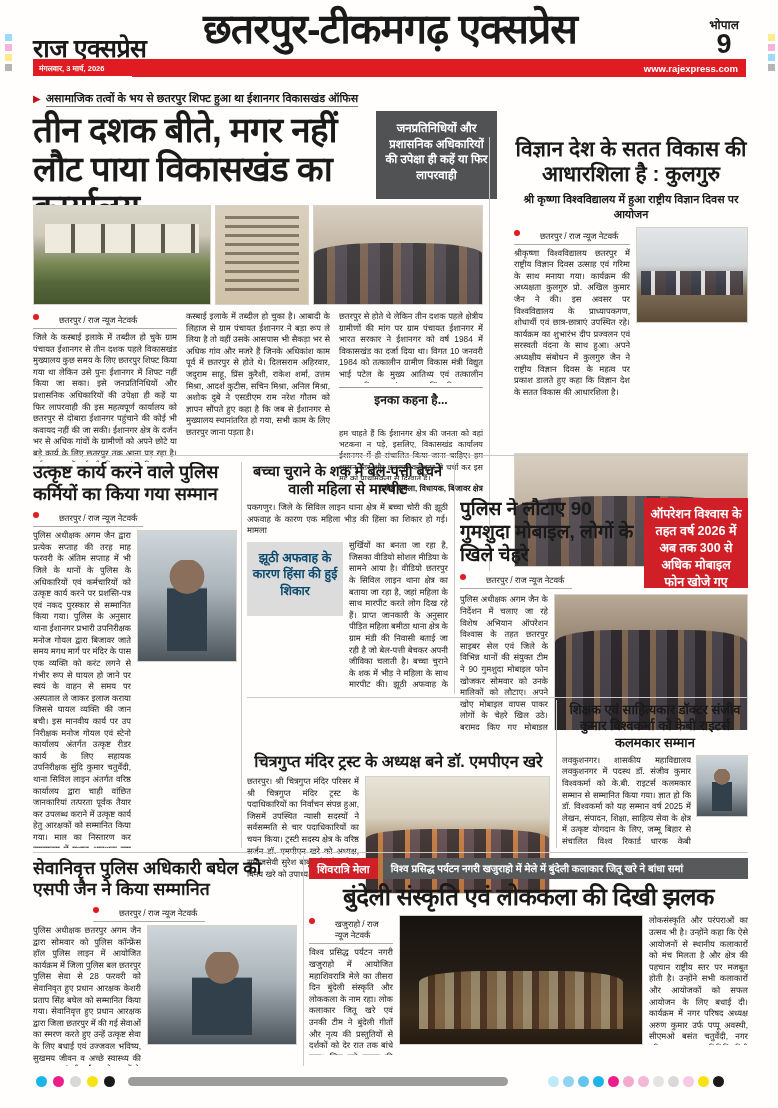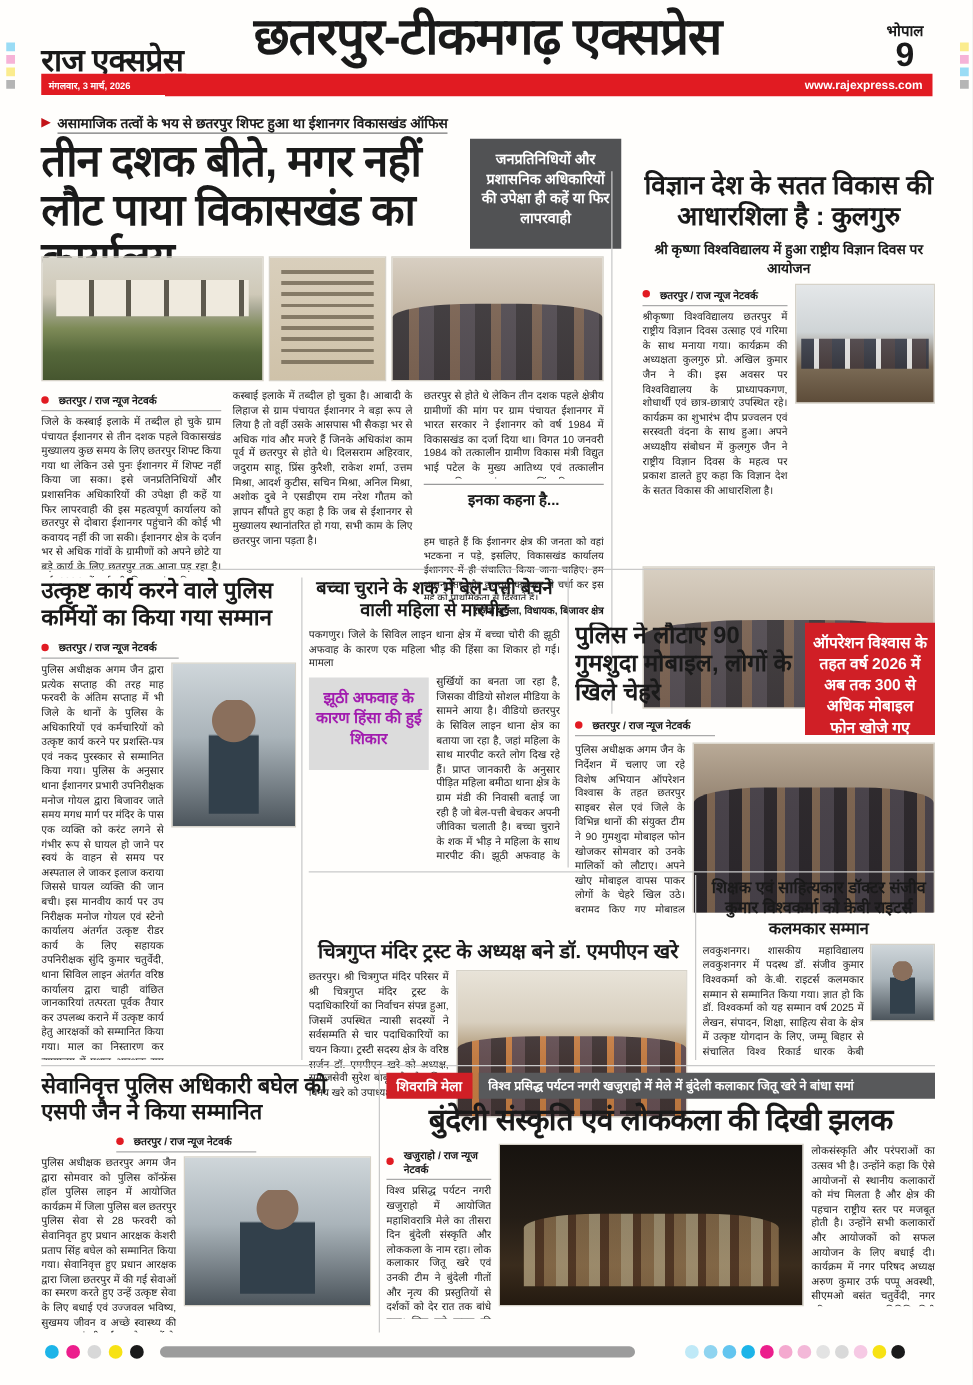--- a/index.html
+++ b/index.html
@@ -18,29 +18,29 @@
   
   .kicker{display:flex;align-items:center;gap:5px;font-size:11px;font-weight:bold;}
   .kicker .arr{color:#c31318;font-size:10px;}
   .kicker .ktext{border-bottom:1px solid #777;padding-bottom:1px;}
   .hl-xl{font-size:35px;font-weight:800;line-height:1.1;letter-spacing:-0.8px;}
   .hl-lg{font-size:21px;font-weight:800;line-height:1.18;text-align:center;}
   .hl-md{font-size:18px;font-weight:800;line-height:1.2;}
   .hl-sm{font-size:14.5px;font-weight:800;line-height:1.25;text-align:center;}
   .hl-xs{font-size:13px;font-weight:800;line-height:1.25;text-align:center;}
   .subhead{font-size:11px;font-weight:bold;text-align:center;}
-  .byline{display:flex;align-items:center;gap:8px;font-size:8.3px;font-weight:bold;
+  .byline{display:flex;gap:20px;font-size:8.3px;font-weight:normal;
           padding:3px 0;border-bottom:1px solid #aaa;margin-bottom:3px;}
   .byline .dot{width:6px;height:6px;border-radius:50%;background:#e11b22;flex:0 0 auto;}
   .bodytext{font-size:8.3px;line-height:1.4;text-align:justify;color:#1c1c1c;overflow:hidden;}
   .graybox{background:#515254;color:#fff;font-size:11.5px;font-weight:bold;text-align:center;
            line-height:1.35;padding:10px 7px;}
   .redbox{background:#d01f26;color:#fff;font-size:12.5px;font-weight:bold;text-align:center;
           line-height:1.35;padding:8px 6px;}
-  .insetbox{background:#dcdcdc;color:#a21caf;font-size:12.5px;font-weight:800;text-align:center;
+  .insetbox{background:#dcdcdc;color:#0c4a6e;font-size:12.5px;font-weight:800;text-align:center;
             line-height:1.3;padding:8px 5px;}
   .quotebox{border-top:1px solid #999;margin-top:4px;padding-top:3px;}
   .quotebox .qtitle{font-size:12px;font-weight:800;text-align:center;margin-bottom:20px;}
   .quotebox .qtext{font-size:8px;line-height:1.4;text-align:justify;}
   .quotebox .qattr{font-size:8px;font-weight:bold;text-align:right;margin-top:2px;}
   .tag-red{background:#d01f26;color:#fff;font-size:11px;font-weight:bold;padding:3px 8px;flex:0 0 auto;}
   .tag-bar{background:#58595b;color:#fff;font-size:10px;font-weight:bold;padding:3px 8px;flex:1;
            white-space:nowrap;overflow:hidden;}
   .hl-mela{font-size:24px;font-weight:800;line-height:1.1;letter-spacing:-0.5px;}
   

